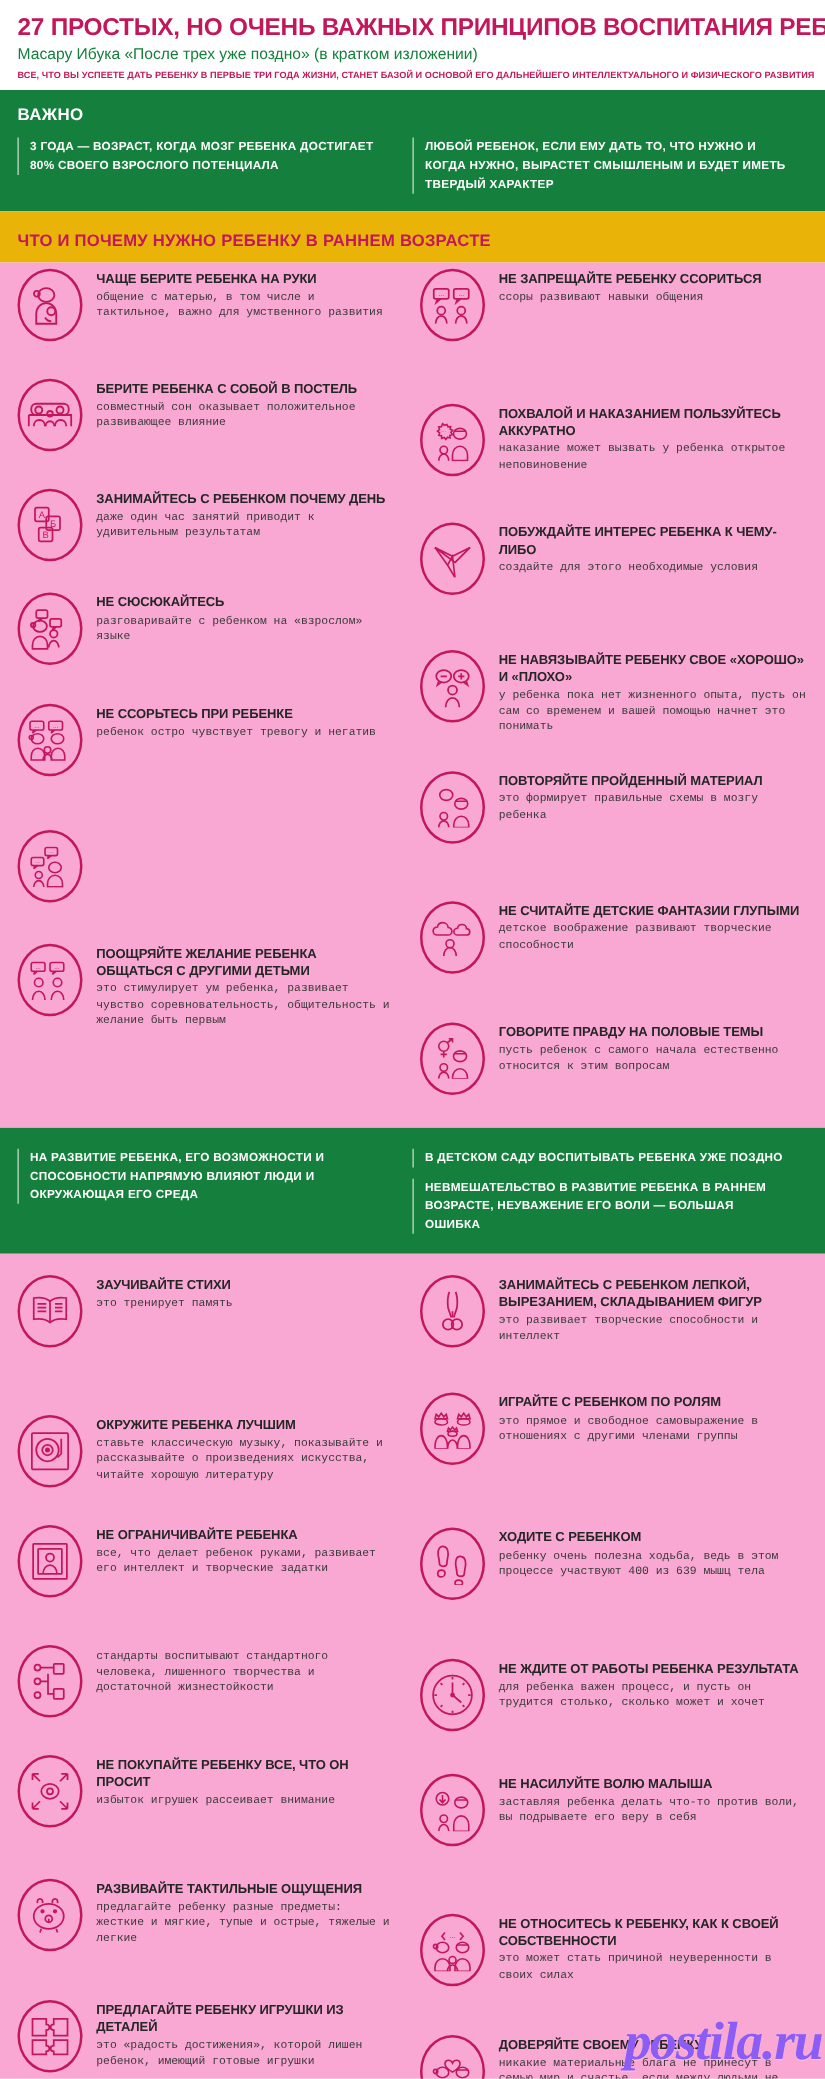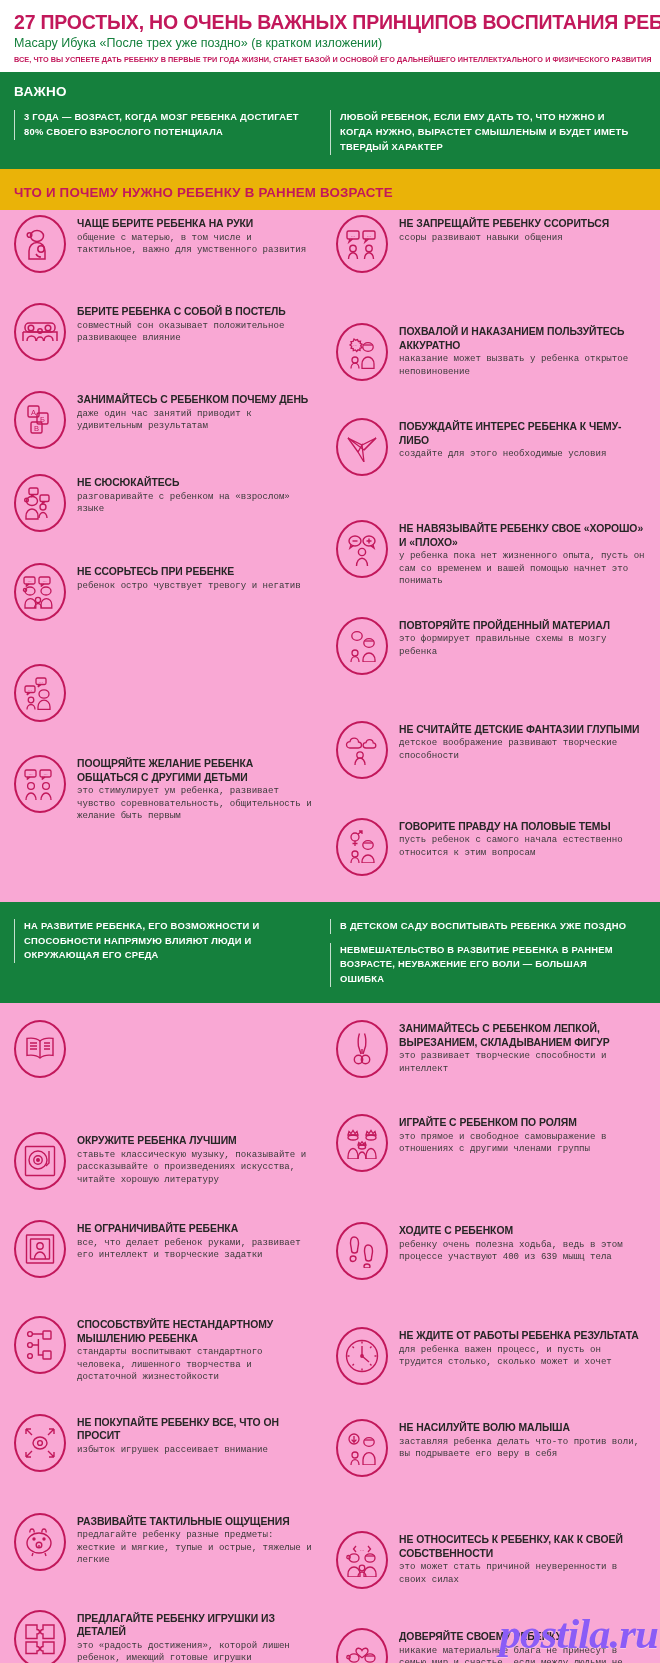--- a/index.html
+++ b/index.html
@@ -438,20 +438,24 @@
     <div class="tips-col left">
 
       <div class="tip" style="margin-bottom:53px">
         <div class="tip-icon">
           <svg width="34" height="28" viewBox="0 0 34 28" fill="none" stroke="#c2185b" stroke-width="1.4">
             <path d="M17 6c-3-2.6-7.5-3.4-13-2.6v17c5.5-.8 10 0 13 2.6 3-2.6 7.5-3.4 13-2.6v-17C24.5 2.6 20 3.4 17 6z"></path>
             <path d="M17 6v17"></path>
             <path d="M7 8h7M7 11h7M7 14h7M21 8h6M21 11h6M21 14h6"></path>
           </svg>
         </div>
+        <div class="tip-body">
+          <div class="tip-title">ЗАУЧИВАЙТЕ СТИХИ</div>
+          <div class="tip-desc">это тренирует память</div>
+        </div>
       </div>
 
       <div class="tip" style="margin-bottom:29px">
         <div class="tip-icon">
           <svg width="32" height="32" viewBox="0 0 32 32" fill="none" stroke="#c2185b" stroke-width="1.4">
             <rect x="1.5" y="1.5" width="29" height="29" rx="1"></rect>
             <circle cx="14" cy="15" r="9"></circle>
               <circle cx="14" cy="15" r="4.2"></circle>
               <circle cx="14" cy="15" r="1.3" fill="#c2185b"></circle>
             <path d="M25 6v12l-3 3"></path>
@@ -483,21 +487,20 @@
           <svg width="30" height="32" viewBox="0 0 30 32" fill="none" stroke="#c2185b" stroke-width="1.4">
             <circle cx="5" cy="5" r="2.4"></circle>
               <circle cx="5" cy="16" r="2.4"></circle>
               <circle cx="5" cy="27" r="2.4"></circle>
             <rect x="18" y="2" width="8" height="8" rx="0.8"></rect>
             <rect x="18" y="22" width="8" height="8" rx="0.8"></rect>
             <path d="M7.4 5H18M7.4 16h6v-6M13.4 16v10H18"></path>
           </svg>
         </div>
         <div class="tip-body">
-          <div class="tip-title">СПОСОБСТВУЙТЕ НЕСТАНДАРТНОМУ МЫШЛЕНИЮ РЕБЕНКА</div>
           <div class="tip-desc">стандарты воспитывают стандартного человека, лишенного творчества и достаточной жизнестойкости</div>
         </div>
       </div>
 
       <div class="tip" style="margin-bottom:40px">
         <div class="tip-icon">
           <svg width="32" height="32" viewBox="0 0 32 32" fill="none" stroke="#c2185b" stroke-width="1.4">
             <path d="M16 10c-4 0-7 3-7 6s3 6 7 6 7-3 7-6-3-6-7-6z"></path>
               <circle cx="16" cy="16" r="2.4"></circle>
             <path d="M8 8L2 2M2 2v5M2 2h5"></path>

